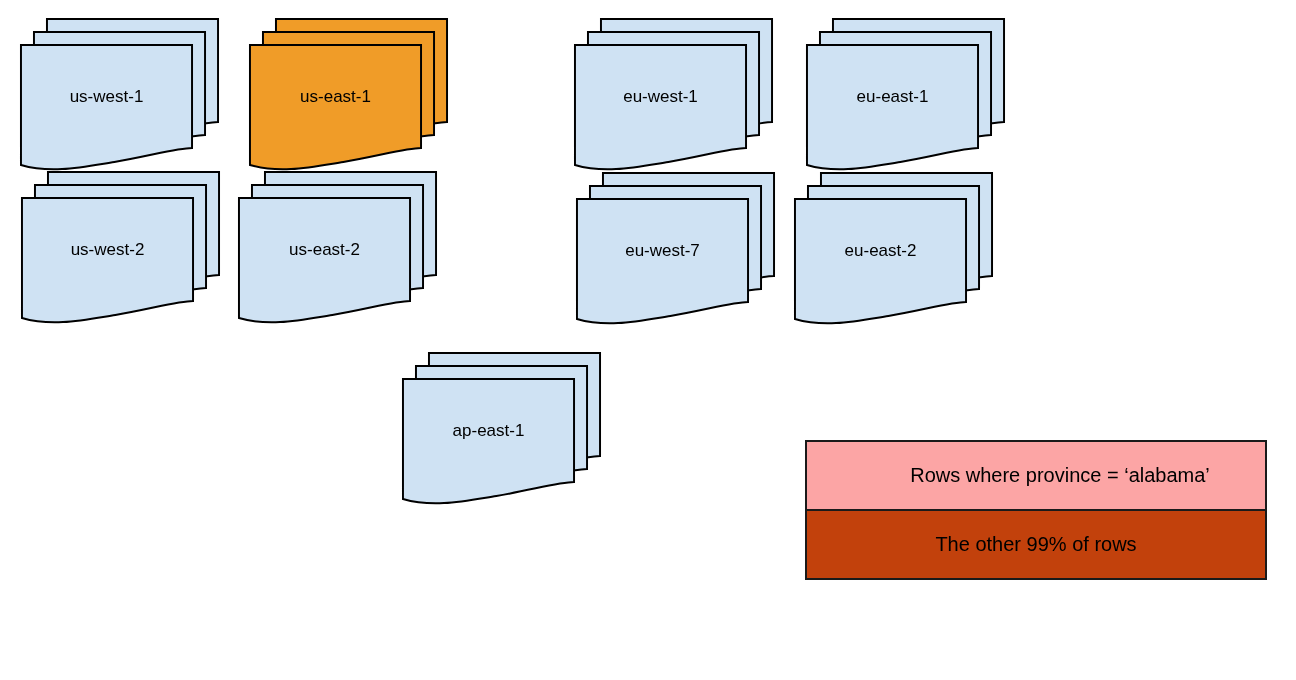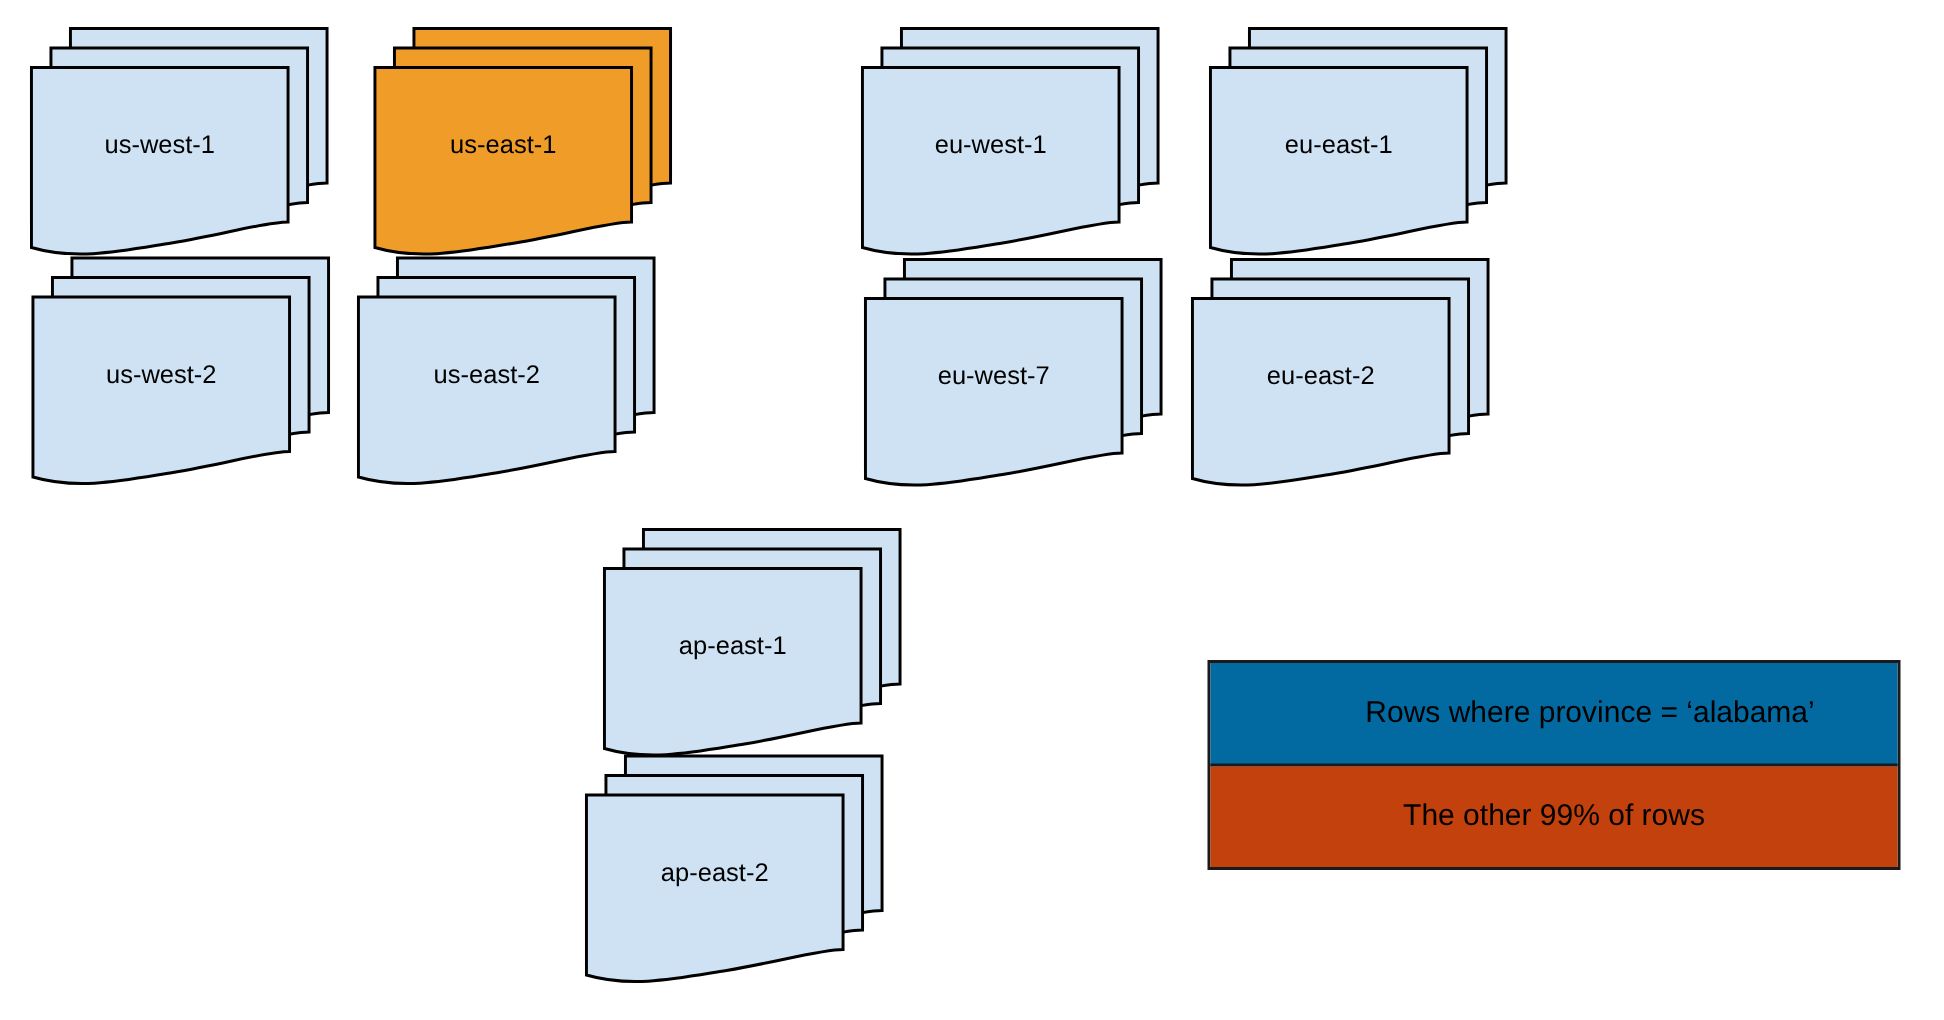--- a/index.html
+++ b/index.html
@@ -65,21 +65,21 @@
   .legend-row.first {
     border-bottom: 2px solid #1a1a1a;
   }
 </style>
 </head>
 <body>
 
 <div class="canvas" style="background: rgb(255, 255, 255);">
 
   <div class="legend">
-    <div class="legend-row first" style="background: #0369a1; padding-left: 48px;">
+    <div class="legend-row first" style="background: #fca5a5; padding-left: 48px;">
       <span>Rows where province = ‘alabama’</span>
     </div>
     <div class="legend-row" style="background: #c2410c;">
       <span>The other 99% of rows</span>
     </div>
   </div>
 
 <div class="stack" style="left: 19px; top: 17px; --fill: #cfe2f3;">
       <svg class="sheet s-back" viewBox="0 0 178 128" preserveAspectRatio="none">
         <path d="M2,2 L176,2 L176,105 C161,105 133,113 97,119 C65,124 33,131 2,122 Z"></path>
@@ -181,25 +181,13 @@
         <path d="M2,2 L176,2 L176,105 C161,105 133,113 97,119 C65,124 33,131 2,122 Z"></path>
       </svg>
       <svg class="sheet s-mid" viewBox="0 0 178 128" preserveAspectRatio="none">
         <path d="M2,2 L176,2 L176,105 C161,105 133,113 97,119 C65,124 33,131 2,122 Z"></path>
       </svg>
       <svg class="sheet s-front" viewBox="0 0 178 128" preserveAspectRatio="none">
         <path d="M2,2 L176,2 L176,105 C161,105 133,113 97,119 C65,124 33,131 2,122 Z"></path>
       </svg>
       <div class="stack-label">ap-east-1</div>
     </div>
-    <div class="stack" style="left: 389px; top: 502px; --fill: #cfe2f3;">
-      <svg class="sheet s-back" viewBox="0 0 178 128" preserveAspectRatio="none">
-        <path d="M2,2 L176,2 L176,105 C161,105 133,113 97,119 C65,124 33,131 2,122 Z"></path>
-      </svg>
-      <svg class="sheet s-mid" viewBox="0 0 178 128" preserveAspectRatio="none">
-        <path d="M2,2 L176,2 L176,105 C161,105 133,113 97,119 C65,124 33,131 2,122 Z"></path>
-      </svg>
-      <svg class="sheet s-front" viewBox="0 0 178 128" preserveAspectRatio="none">
-        <path d="M2,2 L176,2 L176,105 C161,105 133,113 97,119 C65,124 33,131 2,122 Z"></path>
-      </svg>
-      <div class="stack-label">ap-east-2</div>
-    </div>
   </div>
 
 </body></html>

